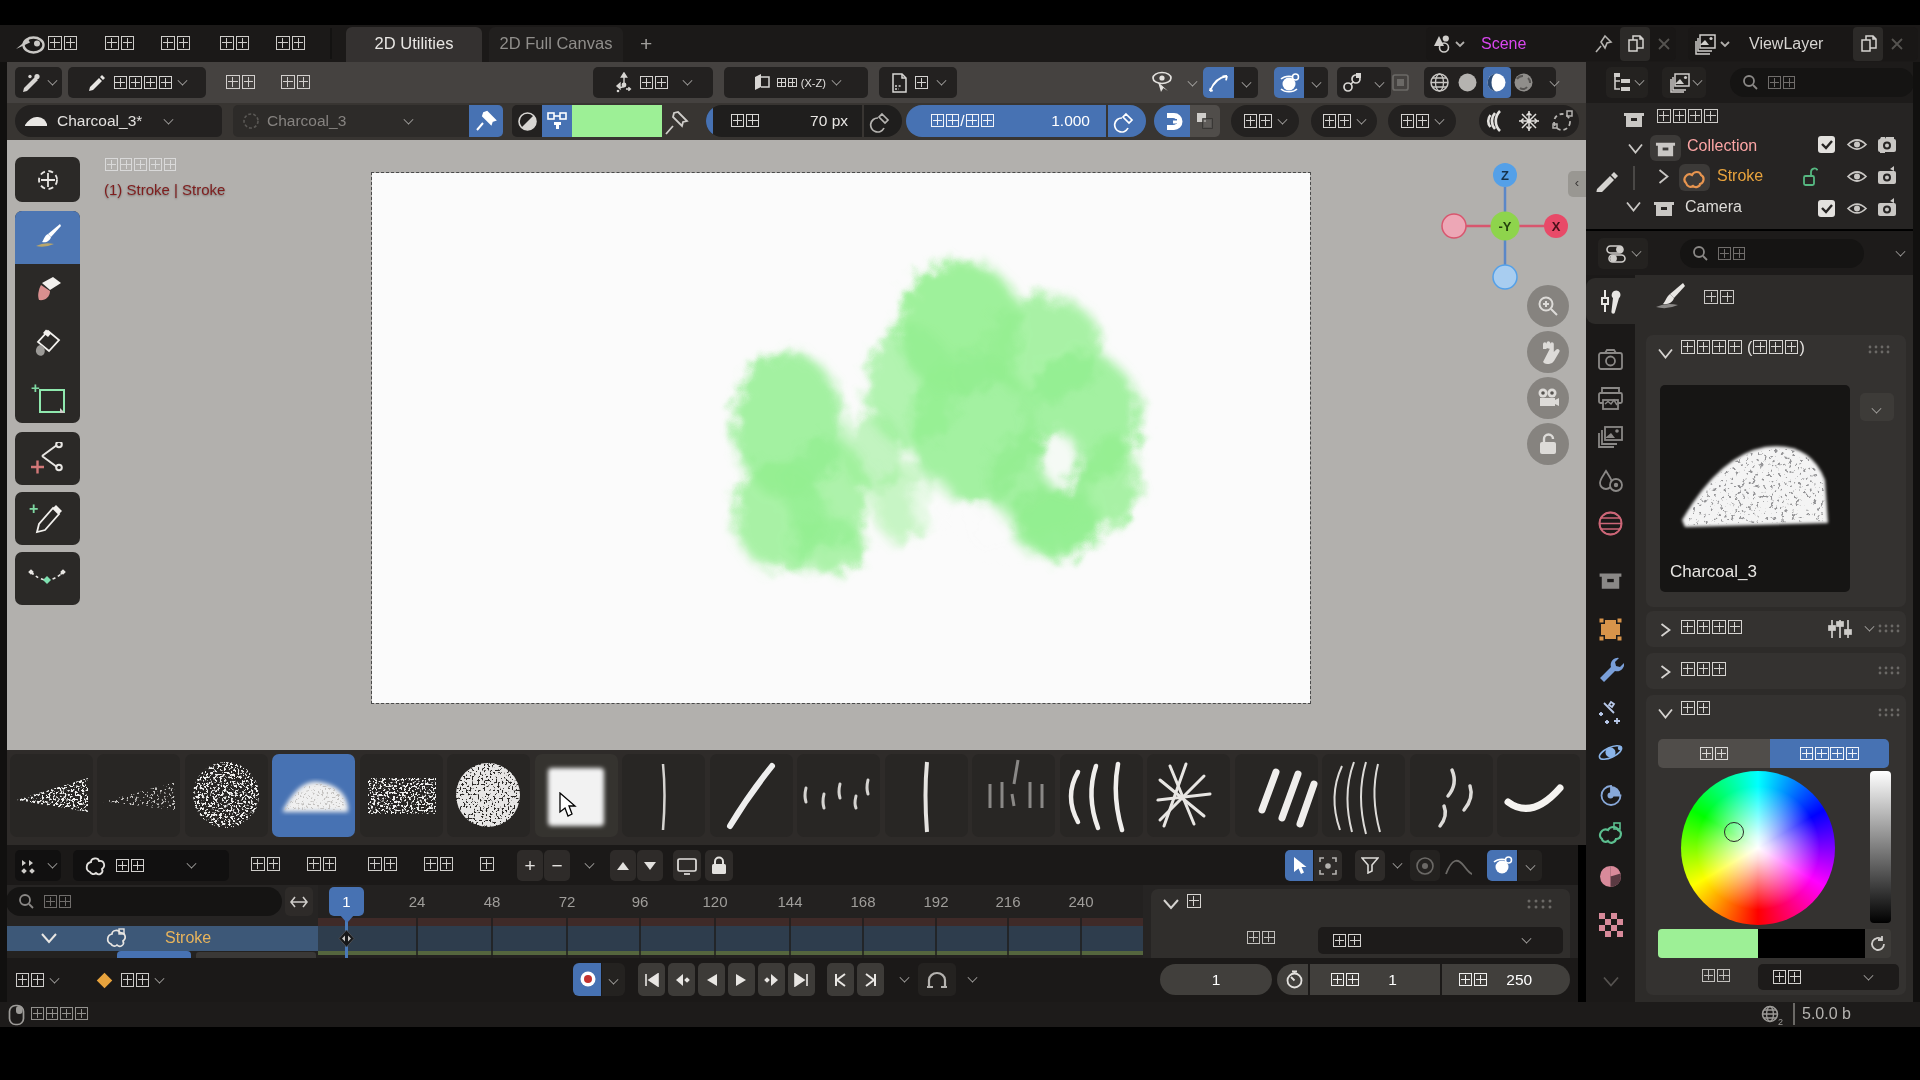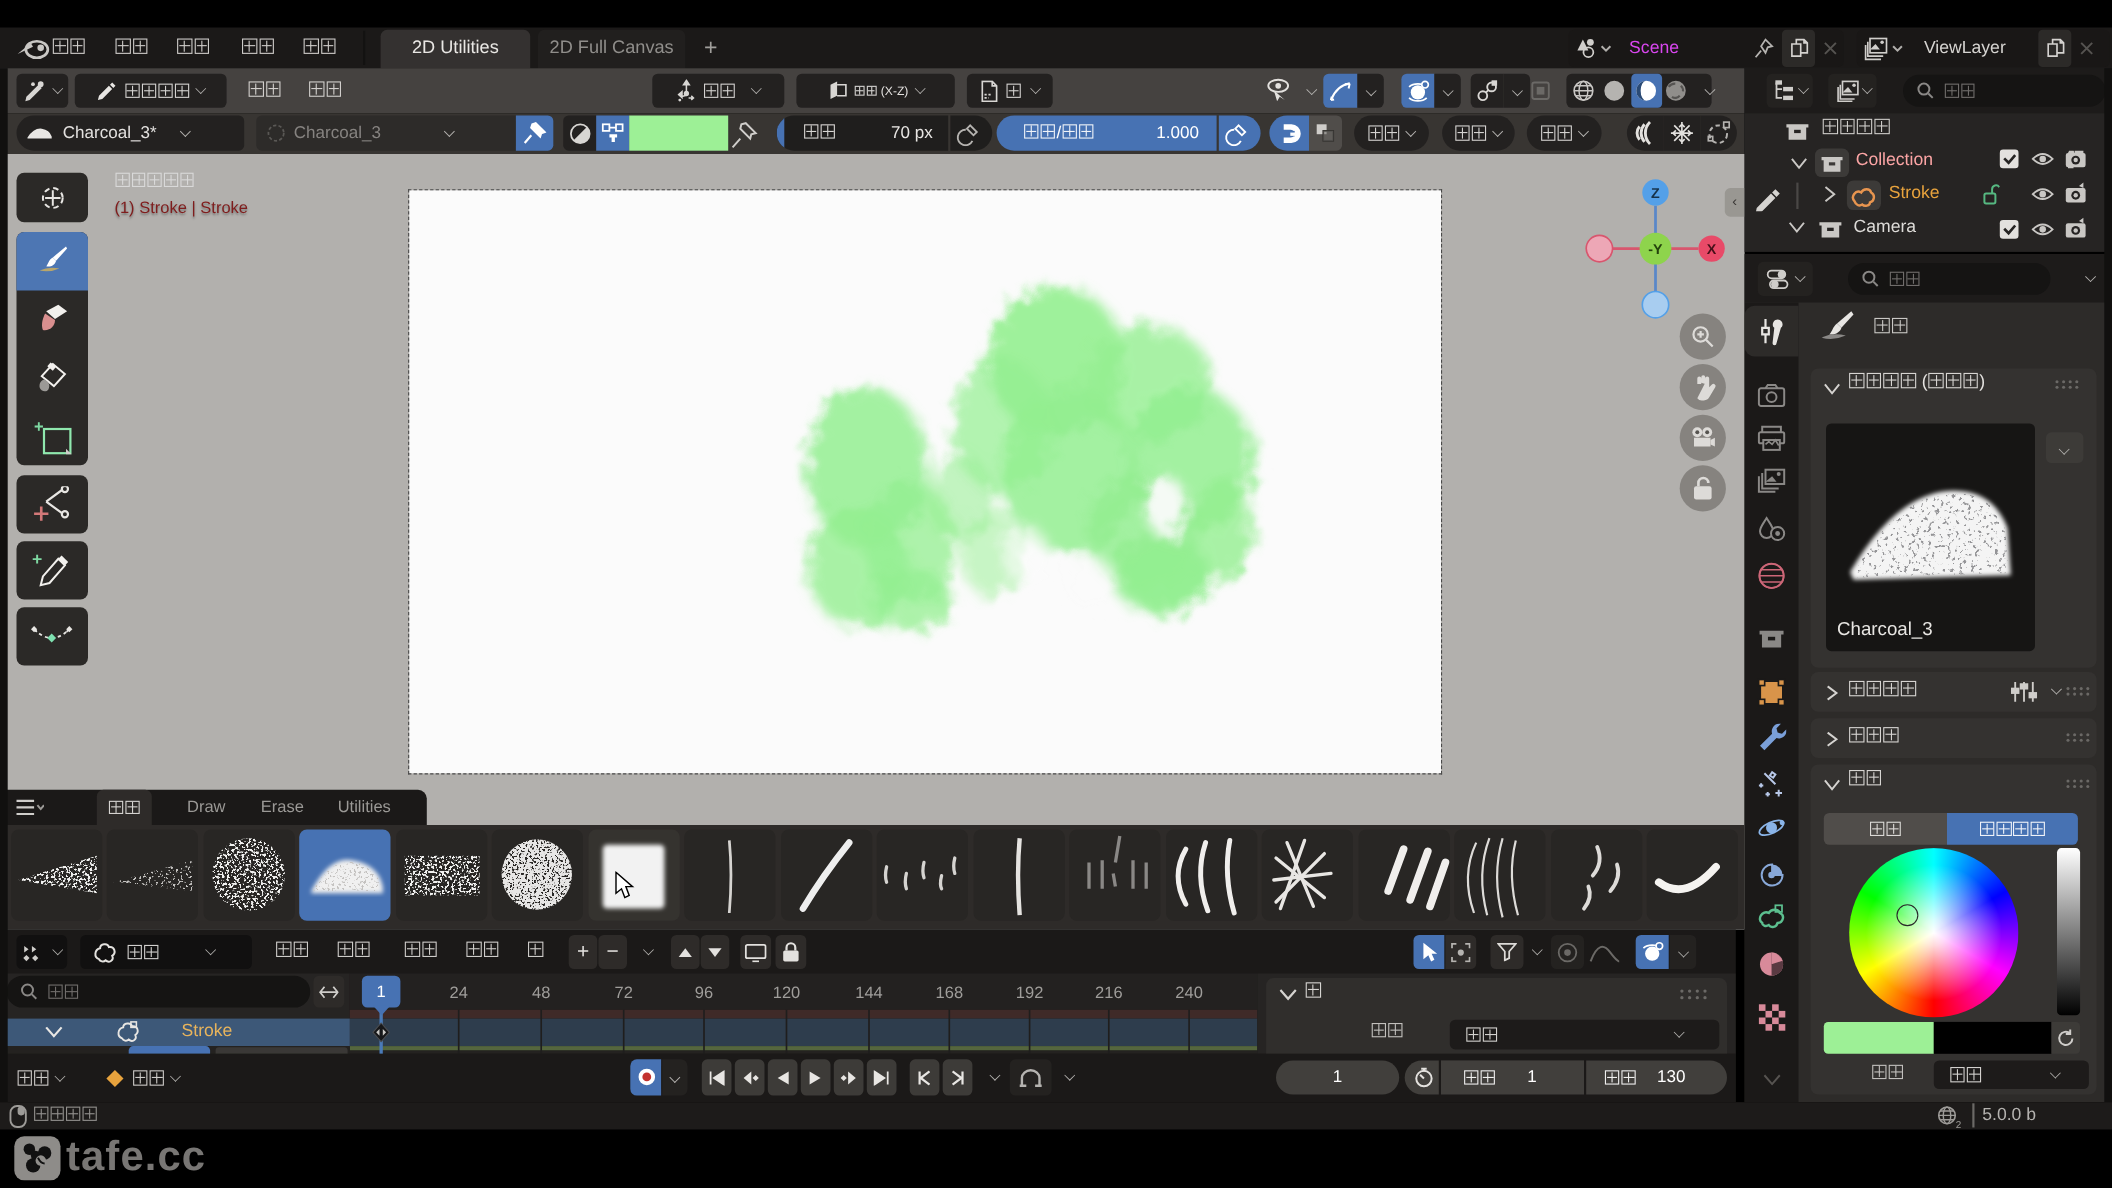--- a/index.html
+++ b/index.html
@@ -429,33 +429,20 @@
       </div>
   <div class="ab" style="left:1527px;top:283px;width:42px;height:42px;border-radius:50%;background:rgba(116,114,110,.72)">
         <svg style="margin:9px 11px" width="20" height="24" viewBox="0 0 20 24">
           <rect x="2" y="10" width="16" height="12" rx="2" fill="#dddbd8"></rect>
           <path d="M6 10 V7 a4.5 4.5 0 0 1 9 0" fill="none" stroke="#dddbd8" stroke-width="2.4"></path>
         </svg>
       </div>
 
   <div class="ab" style="left:1568px;top:31px;width:18px;height:26px;background:#999792;border-radius:5px 0 0 5px;color:#3a3836;font-size:13px;text-align:center;line-height:24px">‹</div>
 
-  <div class="ab" style="left:0;top:578px;width:388px;height:32px;background:#1b1918;border-radius:0 8px 0 0">
-    <svg class="ab" style="left:14px;top:8px" width="26" height="16" viewBox="0 0 26 16">
-          <path d="M1 2 h16 M1 8 h16 M1 14 h16" stroke="#cfcdca" stroke-width="2"></path>
-          <path d="M20 6 l3 3.5 3-3.5" fill="none" stroke="#9b9996" stroke-width="1.8"></path>
-        </svg>
-    <div class="ab" style="left:88px;top:0;width:50px;height:32px;background:#2e2b29;border-radius:6px 6px 0 0;color:#e5e3e0;font-size:15px;display:flex;align-items:center;justify-content:center">
-          <span class="c"></span>
-          <span class="c"></span>
-        </div>
-    <div class="ab" style="left:170px;top:7px;font-size:15px;color:#9b9996">Draw</div>
-    <div class="ab" style="left:237px;top:7px;font-size:15px;color:#9b9996">Erase</div>
-    <div class="ab" style="left:307px;top:7px;font-size:15px;color:#9b9996">Utilities</div>
-  </div>
 
   <div class="ab" id="shelf" style="left:0;top:610px;width:1586px;height:95px;background:#2e2b29">
     <svg width="1586" height="95" viewBox="0 0 1586 95">
       <defs>
         <filter id="nz">
               <feTurbulence type="fractalNoise" baseFrequency="0.45" numOctaves="2"></feTurbulence>
               <feColorMatrix type="matrix" values="0 0 0 0 0.88  0 0 0 0 0.88  0 0 0 0 0.87  0 0 0 12 -6.2"></feColorMatrix>
               <feComposite operator="in" in2="SourceGraphic"></feComposite>
             </filter>
         <filter id="nz3">
@@ -822,21 +809,21 @@
         </svg>
       </div>
   <div class="ab" style="left:1310px;top:119px;width:130px;height:31px;background:#413f3c;display:flex;align-items:center;font-size:15.5px;color:#fff;padding-left:20px">
         <span class="c"></span>
         <span class="c"></span>
         <span style="margin-left:28px">1</span>
       </div>
   <div class="ab" style="left:1442px;top:119px;width:128px;height:31px;background:#413f3c;border-radius:0 16px 16px 0;display:flex;align-items:center;font-size:15.5px;color:#fff;padding-left:16px">
         <span class="c"></span>
         <span class="c"></span>
-        <span style="margin-left:18px">130</span>
+        <span style="margin-left:18px">250</span>
       </div>
 </div>
 
 <div class="ab" id="outliner" style="left:1586px;top:62px;width:334px;height:167px;background:#262423;overflow:hidden">
   <div class="ab" style="left:0;top:0;width:334px;height:41px;background:#1d1b1a"></div>
   <div class="pill" style="left:20px;top:5px;width:42px;height:31px;background:#242220">
     <svg width="22" height="22" viewBox="0 0 22 22">
           <path d="M4 3 v14 h5 M4 9 h5" stroke="#cfcdca" stroke-width="1.6" fill="none"></path>
           <rect x="3" y="1" width="6" height="4" fill="#cfcdca"></rect>
           <rect x="10" y="7" width="9" height="4" fill="#cfcdca"></rect>
@@ -1210,27 +1197,13 @@
   <svg class="ab" style="left:1760px;top:3px" width="24" height="21" viewBox="0 0 24 21">
         <circle cx="10" cy="9" r="7.5" fill="none" stroke="#9d9b98" stroke-width="1.5"></circle>
         <ellipse cx="10" cy="9" rx="3.4" ry="7.5" fill="none" stroke="#9d9b98" stroke-width="1.3"></ellipse>
         <path d="M2.5 9 h15 M4 5 h12 M4 13 h12" stroke="#9d9b98" stroke-width="1.3" fill="none"></path>
         <text x="18" y="20" font-size="9" fill="#9d9b98" font-family="Liberation Sans">2</text>
       </svg>
   <div class="ab" style="left:1793px;top:1px;width:1.6px;height:22px;background:#6b6966"></div>
   <div class="ab" style="left:1802px;top:3px;font-size:16px;color:#b5b3b0">5.0.0 b</div>
 </div>
 
-<div class="ab" id="bottom" style="left:0;top:1027px;width:1920px;height:53px;background:#000">
-  <div class="ab" style="left:13px;top:6px;width:42px;height:40px;background:#8e8c89;border-radius:9px"></div>
-  <svg class="ab" style="left:18px;top:10px" width="33" height="31" viewBox="0 0 38 34">
-        <g fill="#111">
-          <circle cx="10" cy="8" r="6"></circle>
-          <circle cx="26" cy="12" r="7"></circle>
-          <circle cx="14" cy="25" r="7.5"></circle>
-          <path d="M10 8 L26 12 L14 25 z"></path>
-        </g>
-        <circle cx="22" cy="20" r="5.5" fill="#918f8c"></circle>
-        <path d="M19 17 q3 6 7 6" stroke="#111" stroke-width="2" fill="none"></path>
-      </svg>
-  <div class="ab" style="left:60px;top:4px;font-size:38px;font-weight:bold;color:#787674;letter-spacing:1px">tafe.cc</div>
-</div>
 
 </div>
 </body></html>

